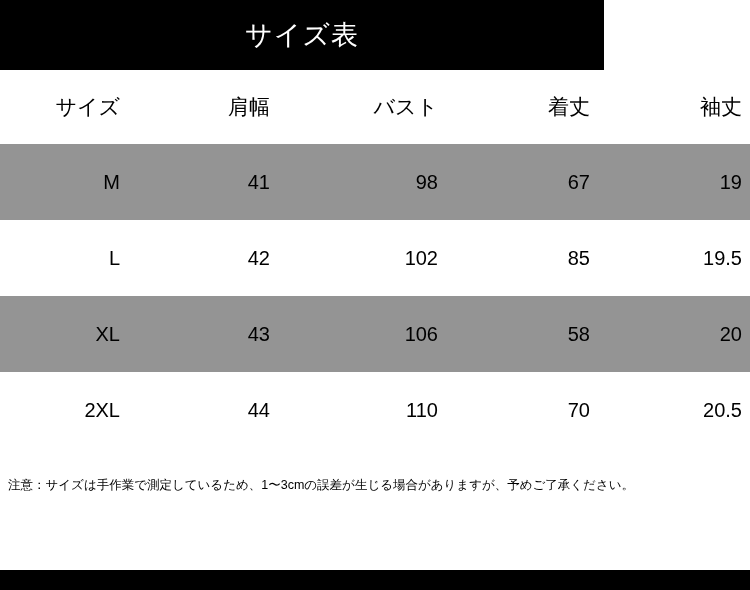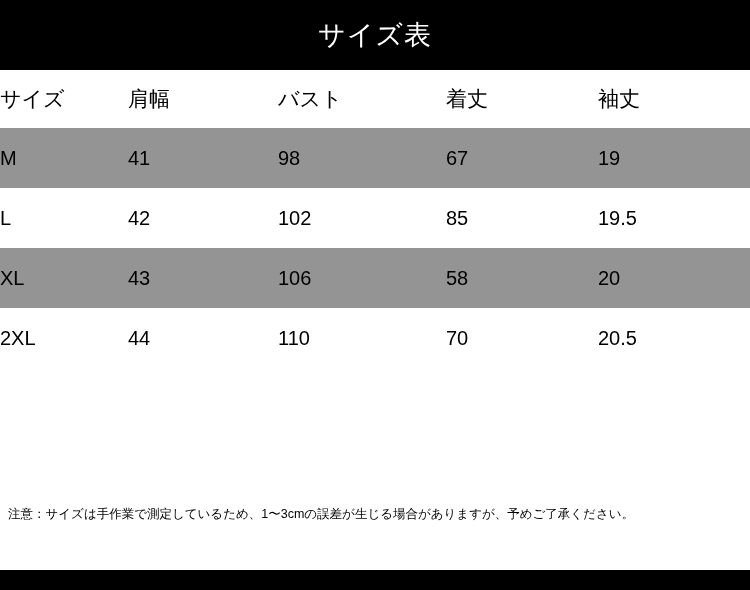--- a/index.html
+++ b/index.html
@@ -17,21 +17,21 @@
     position: relative;
     width: 750px;
     height: 590px;
     background: #ffffff;
     box-sizing: border-box;
   }
   .title-bar {
     position: absolute;
     left: 0;
     top: 0;
-    width: 750px;
+    width: 604px;
     height: 70px;
     background: #000000;
     display: flex;
     align-items: center;
     justify-content: center;
   }
   .title-bar .title-text {
     color: #ffffff;
     font-size: 27px;
     letter-spacing: 1px;
@@ -46,43 +46,43 @@
     table-layout: fixed;
   }
   .size-table col.c0 { width: 128px; }
   .size-table col.c1 { width: 150px; }
   .size-table col.c2 { width: 168px; }
   .size-table col.c3 { width: 152px; }
   .size-table col.c4 { width: 152px; }
 
   .size-table th,
   .size-table td {
-    text-align: left;
+    text-align: right;
     font-weight: 400;
     color: #000000;
-    padding: 0;
+    padding: 8px;
     height: 60px;
     font-size: 20px;
     border: 0;
   }
   .size-table thead th {
     background: #ffffff;
     font-size: 21px;
     height: 58px;
   }
   .size-table tbody tr.shaded td {
     background: #949494;
   }
   .size-table tbody tr.plain td {
     background: #ffffff;
   }
   .note {
     position: absolute;
     left: 0;
-    top: 505px;
+    top: 476px;
     width: 750px;
     padding: 0 8px;
     box-sizing: border-box;
     font-size: 12.5px;
     color: #000000;
     line-height: 1.5;
     white-space: nowrap;
   }
   .footer-bar {
     position: absolute;

